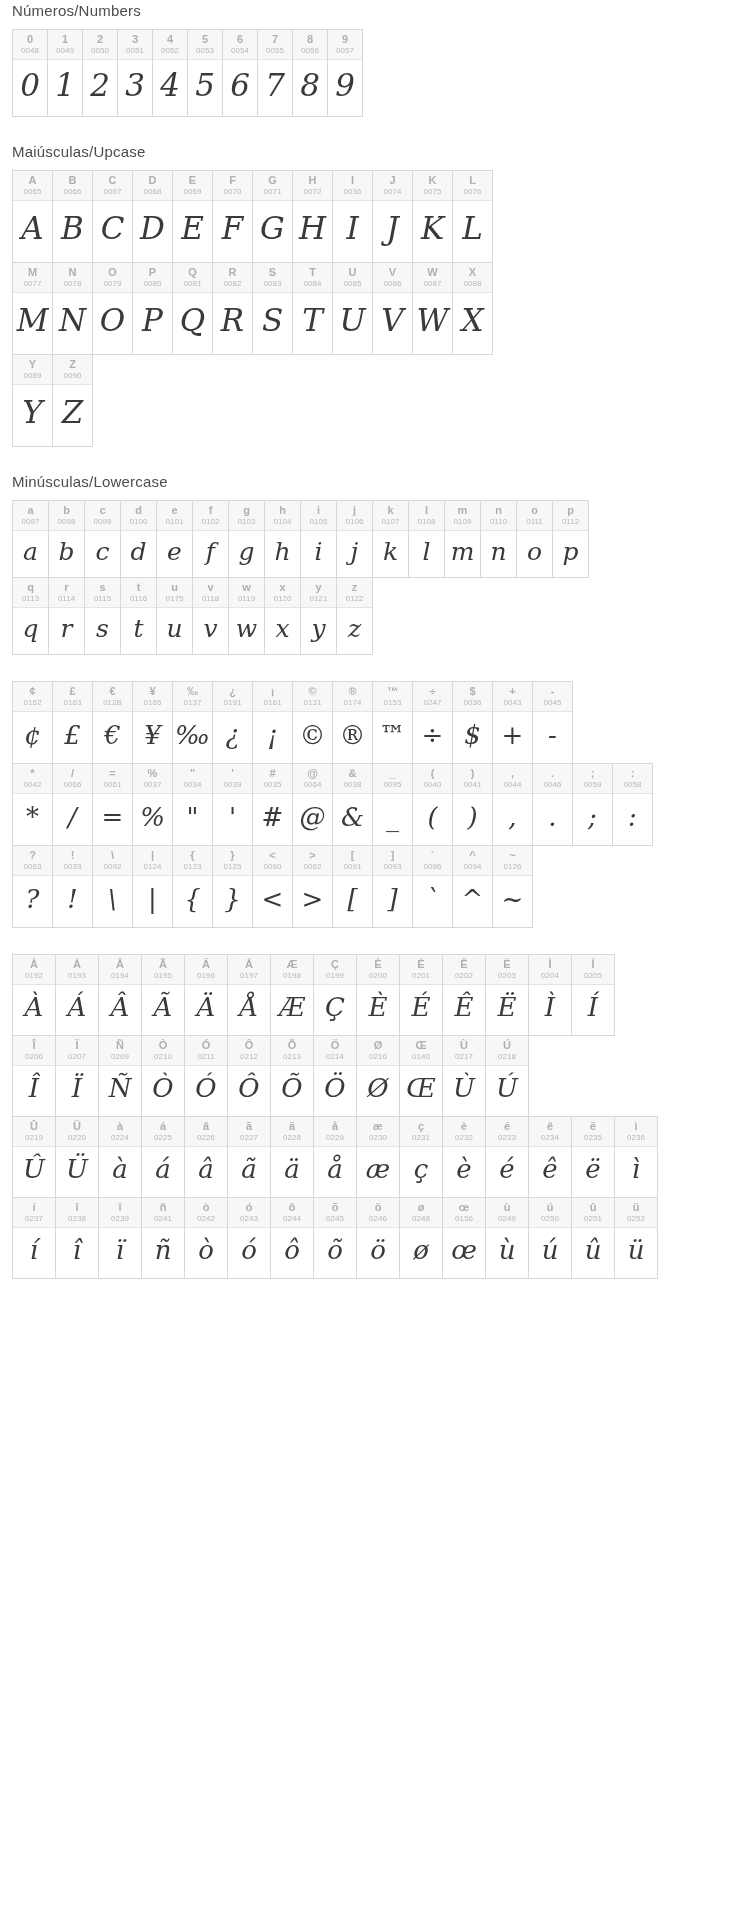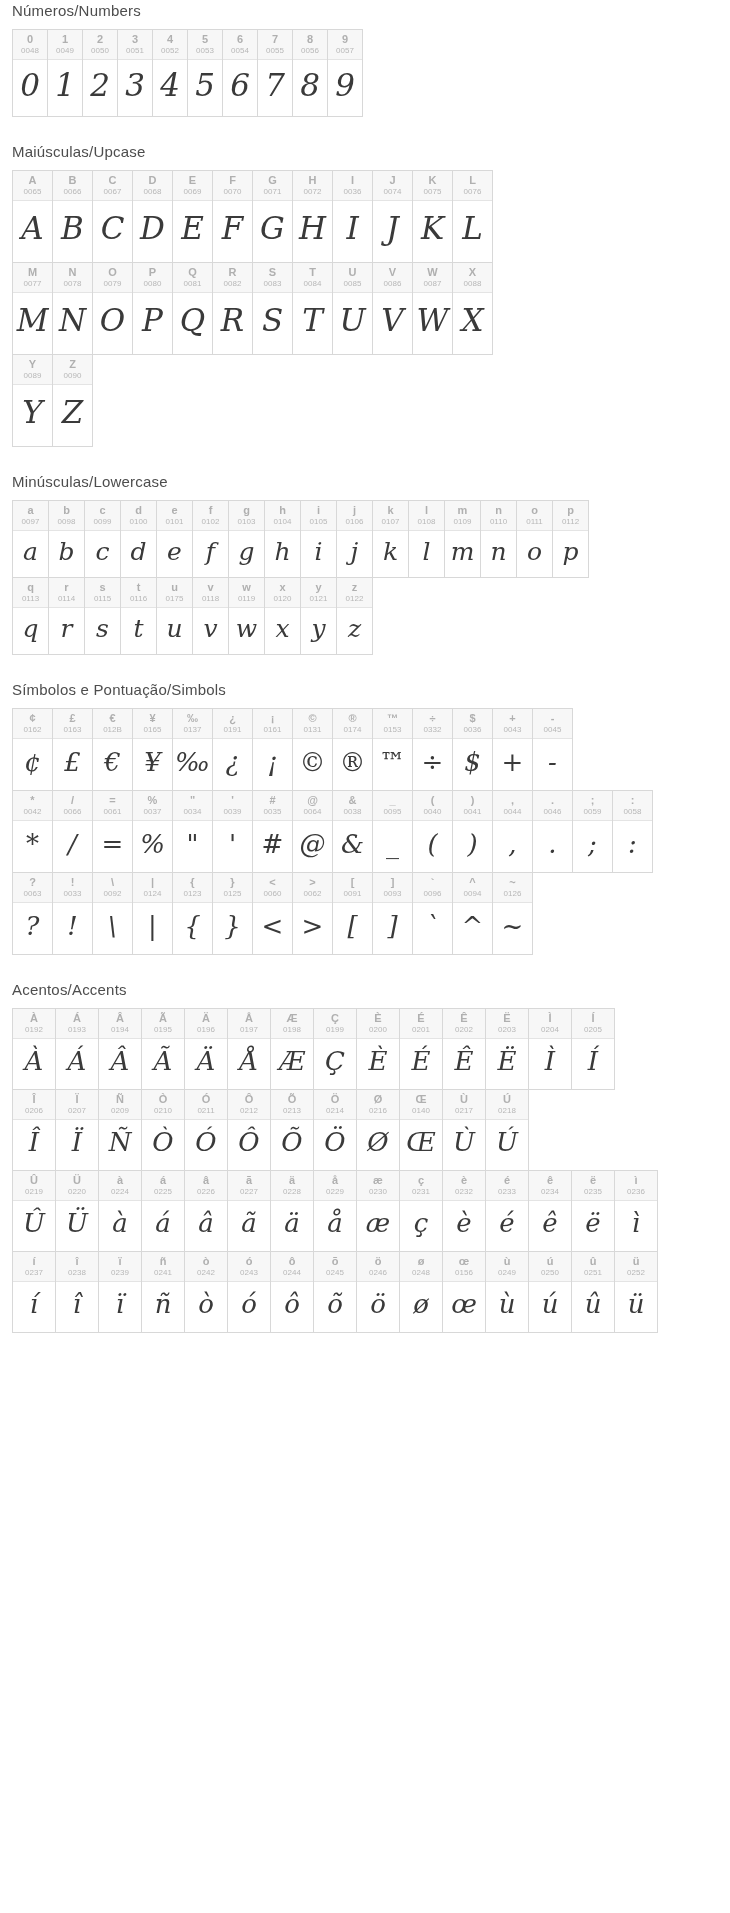--- a/index.html
+++ b/index.html
@@ -557,21 +557,20 @@
               <div class="cell-head">
                 <span class="cell-char">z</span>
                 <span class="cell-code">0122</span>
               </div>
               <div class="cell-glyph">z</div>
             </div>
           </div>
         </div>
       </div>
       <div class="section">
-        <h2 class="section-title">Símbolos e Pontuação/Simbols</h2>
         <div class="rows sz-sym">
           <div class="grid-row">
             <div class="cell">
               <div class="cell-head">
                 <span class="cell-char">¢</span>
                 <span class="cell-code">0162</span>
               </div>
               <div class="cell-glyph">¢</div>
             </div>
             <div class="cell">
@@ -633,21 +632,21 @@
             <div class="cell">
               <div class="cell-head">
                 <span class="cell-char">™</span>
                 <span class="cell-code">0153</span>
               </div>
               <div class="cell-glyph">™</div>
             </div>
             <div class="cell">
               <div class="cell-head">
                 <span class="cell-char">÷</span>
-                <span class="cell-code">0332</span>
+                <span class="cell-code">0247</span>
               </div>
               <div class="cell-glyph">÷</div>
             </div>
             <div class="cell">
               <div class="cell-head">
                 <span class="cell-char">$</span>
                 <span class="cell-code">0036</span>
               </div>
               <div class="cell-glyph">$</div>
             </div>
@@ -869,21 +868,20 @@
               <div class="cell-head">
                 <span class="cell-char">~</span>
                 <span class="cell-code">0126</span>
               </div>
               <div class="cell-glyph">~</div>
             </div>
           </div>
         </div>
       </div>
       <div class="section">
-        <h2 class="section-title">Acentos/Accents</h2>
         <div class="rows sz-acc">
           <div class="grid-row">
             <div class="cell">
               <div class="cell-head">
                 <span class="cell-char">À</span>
                 <span class="cell-code">0192</span>
               </div>
               <div class="cell-glyph">À</div>
             </div>
             <div class="cell">

